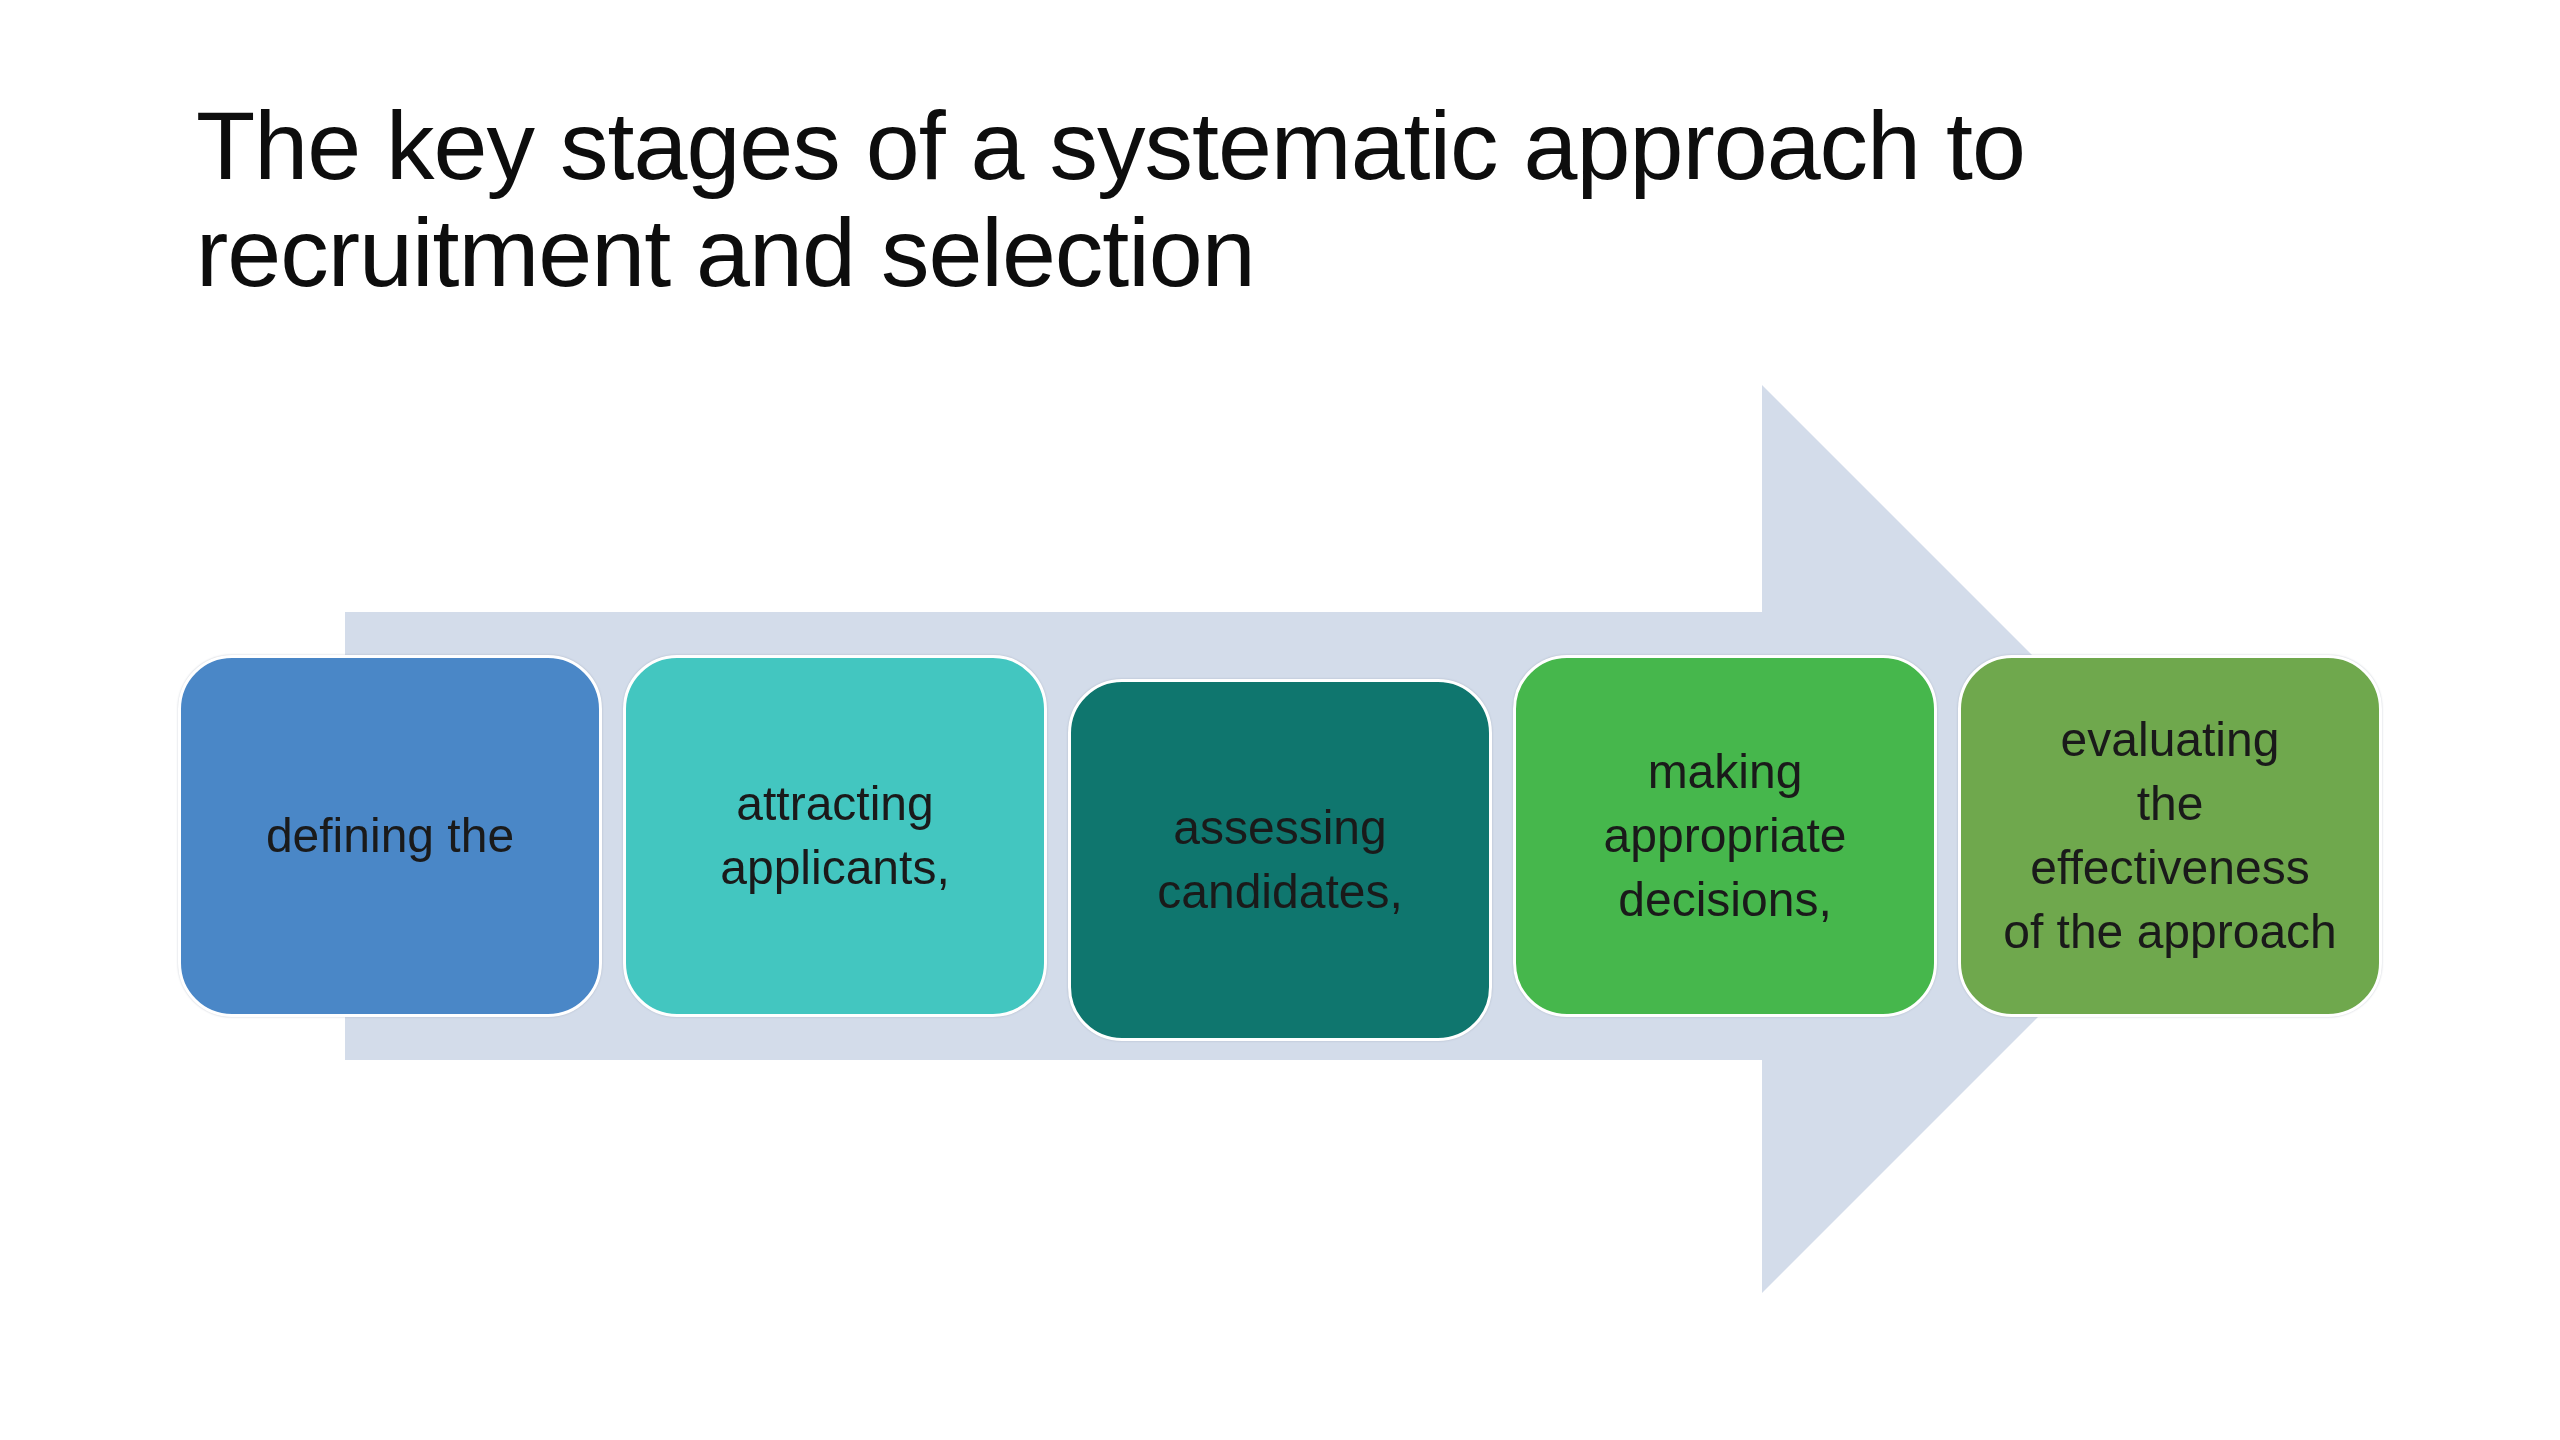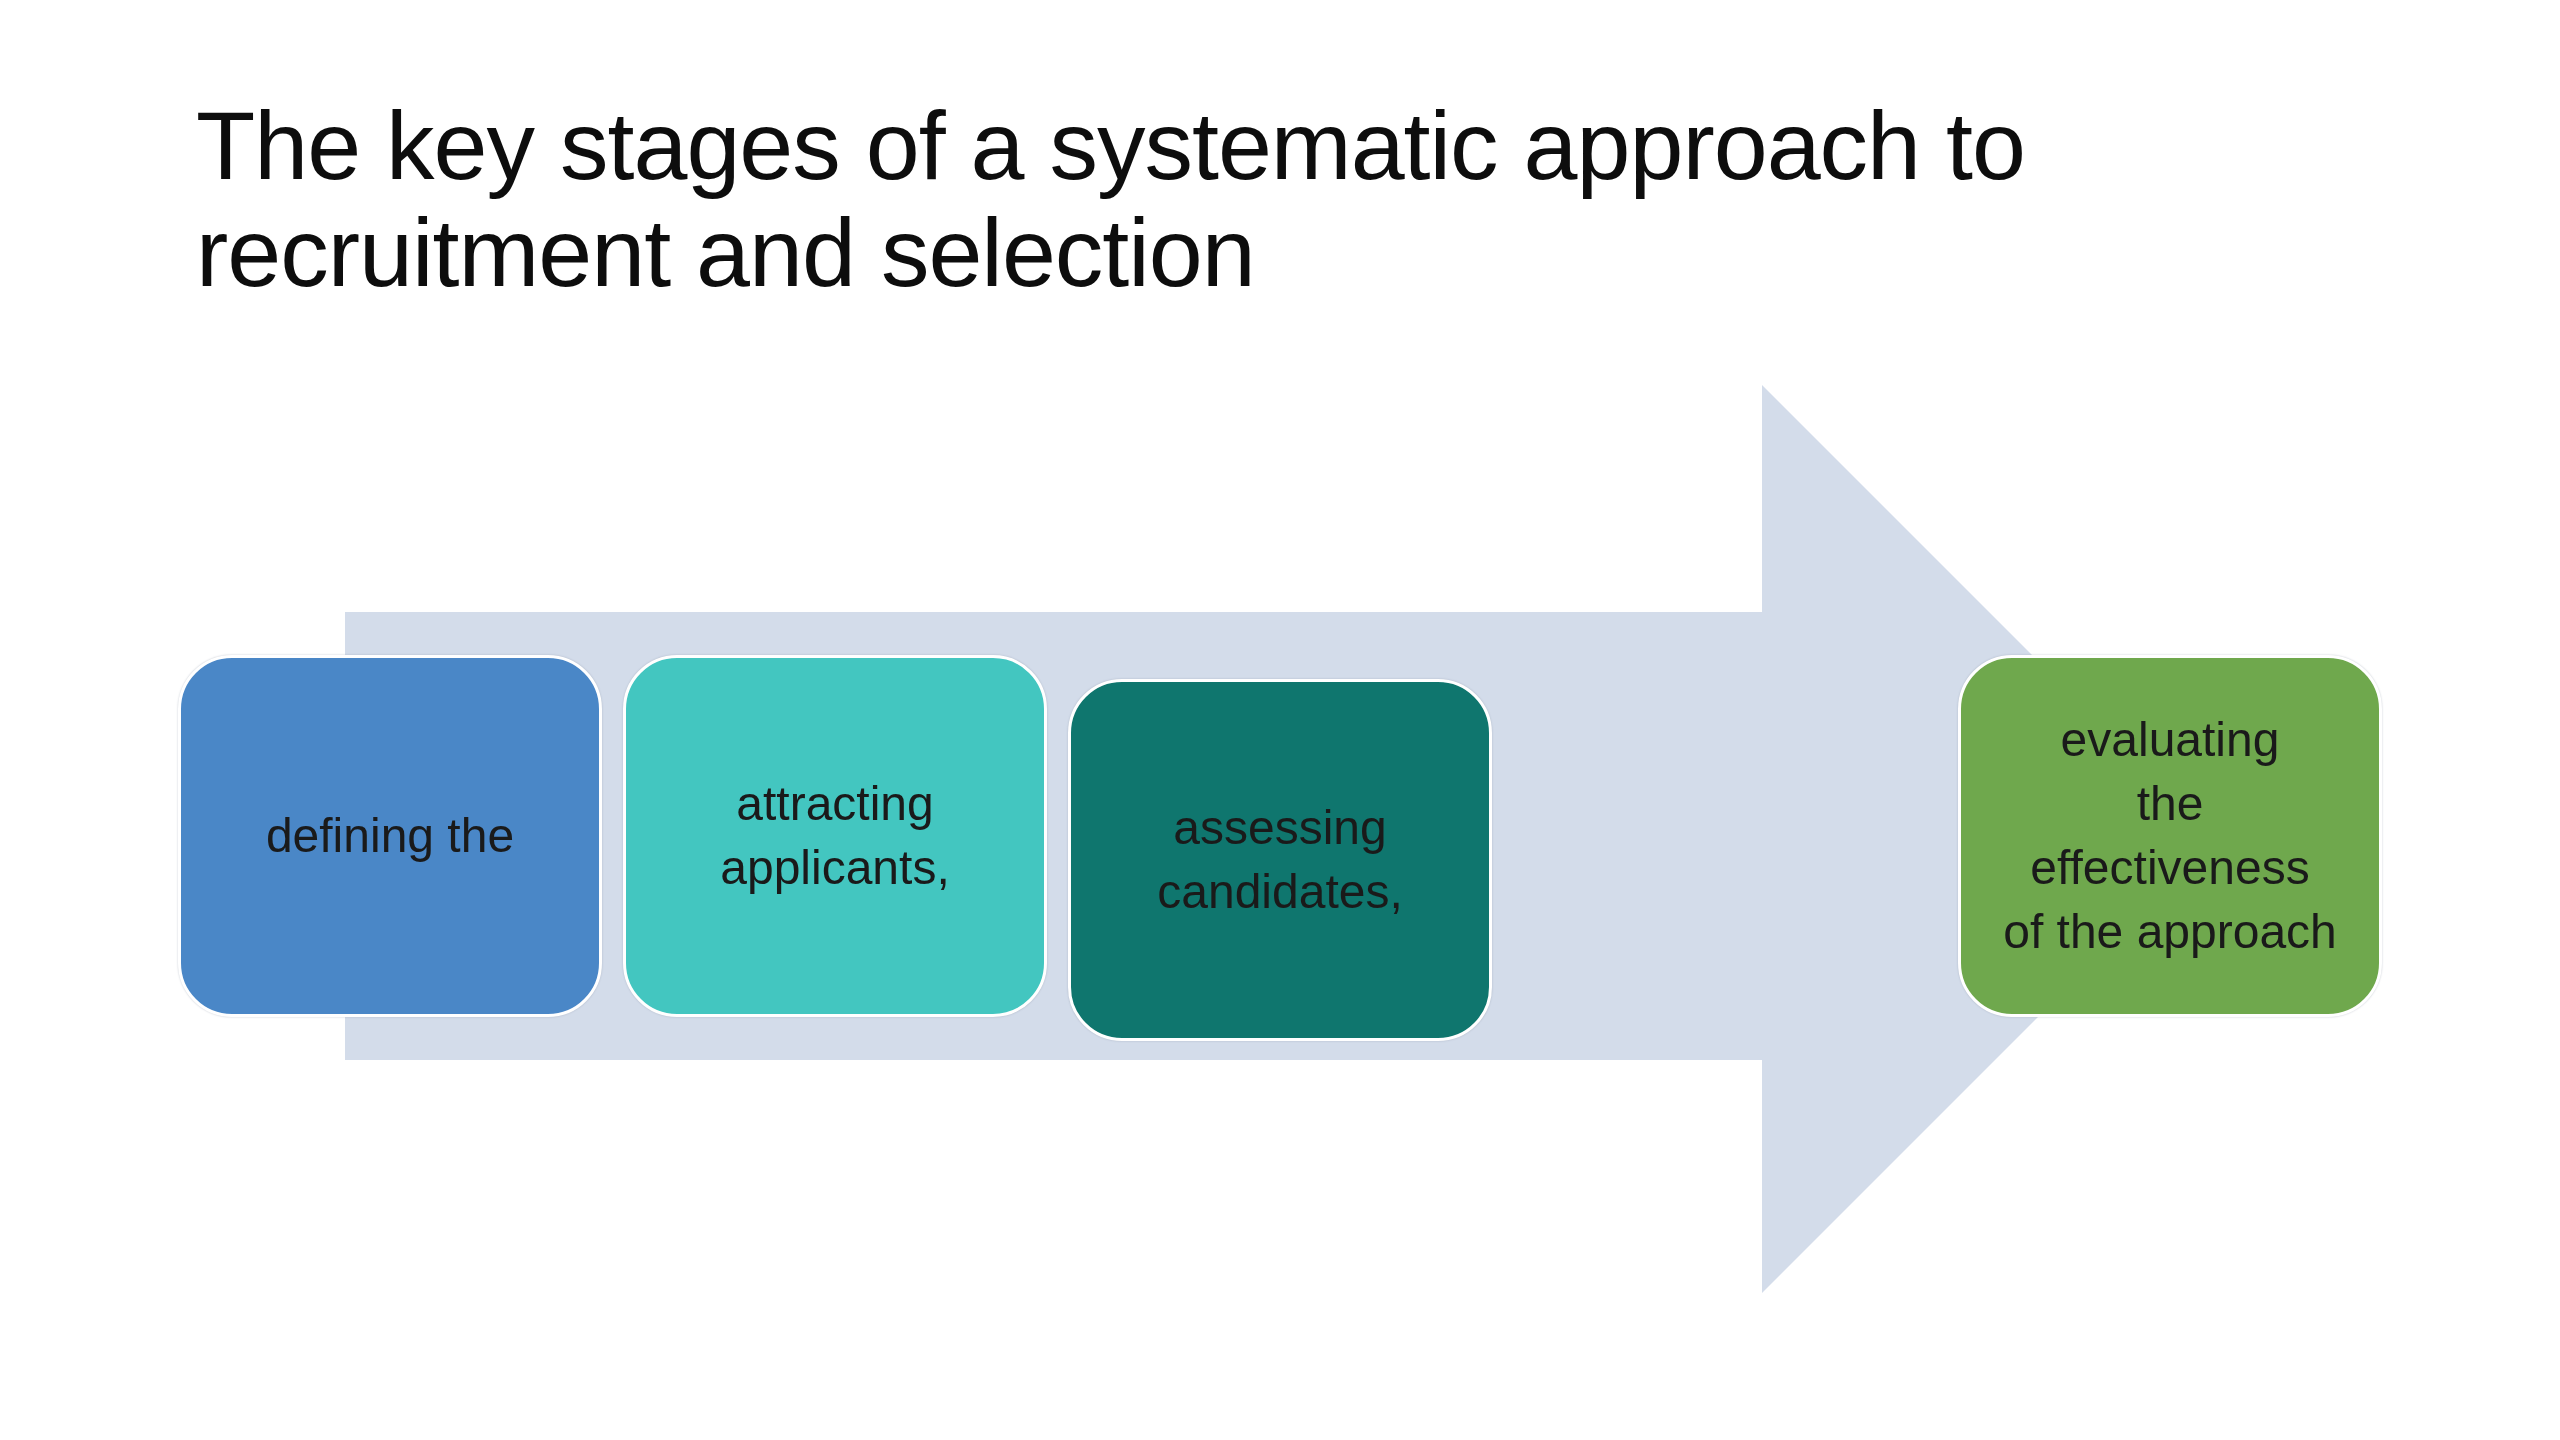--- a/index.html
+++ b/index.html
@@ -84,20 +84,25 @@
   <div class="stage stage-2" style="background: rgb(67, 198, 192);">
     <div class="stage-line">attracting</div>
     <div class="stage-line">applicants,</div>
   </div>
 
   <div class="stage stage-3" style="background: #0f766e; margin-top: 24px;">
     <div class="stage-line">assessing</div>
     <div class="stage-line">candidates,</div>
   </div>
 
+  <div class="stage stage-4" style="background: rgb(70, 183, 76);">
+    <div class="stage-line">making</div>
+    <div class="stage-line">appropriate</div>
+    <div class="stage-line">decisions,</div>
+  </div>
 
   <div class="stage stage-5" style="background: rgb(111, 168, 77);">
     <div class="stage-line">evaluating</div>
     <div class="stage-line">the</div>
     <div class="stage-line">effectiveness</div>
     <div class="stage-line">of the approach</div>
   </div>
 
 </div>
 

